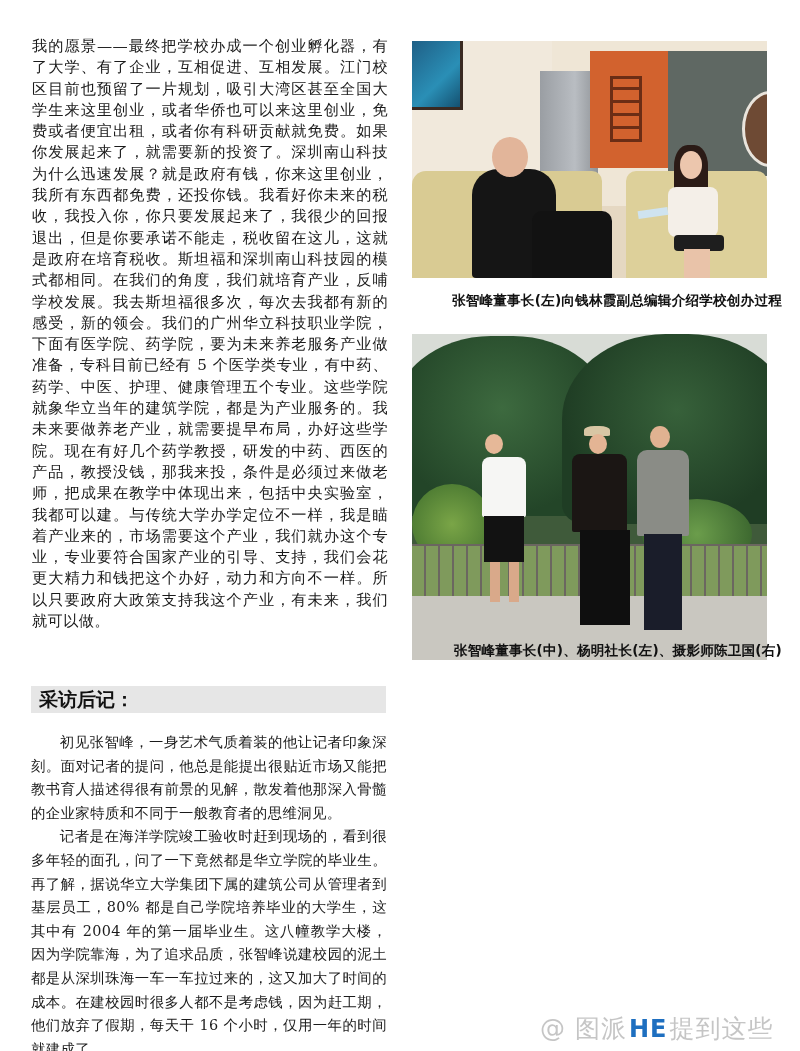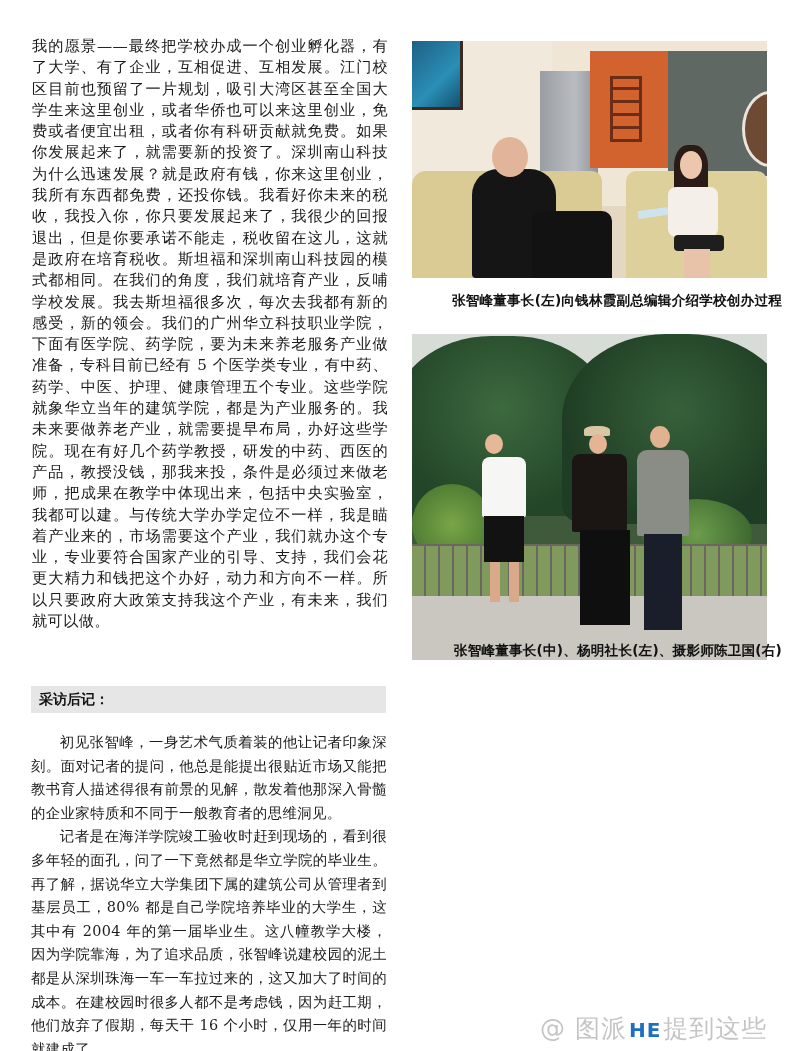--- a/index.html
+++ b/index.html
@@ -10,21 +10,21 @@
   .col { position: absolute; }
   .para {
     font-size: 15.2px; line-height: 21.3px; text-align: justify; margin: 0;
     letter-spacing: 0.4px;
   }
   .indent { text-indent: 2em; }
   #left-top { left: 32px; top: 36px; width: 356px; }
   #afterword-heading {
     position: absolute; left: 31px; top: 686px; width: 355px; height: 27px;
     background: #e6e6e6; font-family: "DejaVu Sans", "Liberation Sans", sans-serif;
-    font-size: 14px; font-weight: bold; line-height: 27px; padding-left: 8px; box-sizing: border-box;
+    font-size: 19px; font-weight: bold; line-height: 27px; padding-left: 8px; box-sizing: border-box;
     color: #111;
   }
   #left-bottom { left: 31px; top: 731px; width: 356px; }
   #right-bottom { left: 412px; top: 731px; width: 356px; }
   .para.small { font-size: 14.4px; line-height: 23.6px; }
 
   .photo { position: absolute; overflow: hidden; }
   #photo-interview { left: 412px; top: 41px; width: 355px; height: 237px; background: #efe6d6; }
   #photo-garden { left: 412px; top: 334px; width: 355px; height: 326px; background: #3f5a3a; }
   .caption {
@@ -33,21 +33,21 @@
   }
   #caption-1 { left: 412px; top: 290px; width: 370px; }
   #caption-2 { left: 412px; top: 640px; width: 370px; }
 
   
   .abs { position: absolute; }
   .watermark {
     position: absolute; left: 540px; top: 1012px; font-family: "DejaVu Sans", "Liberation Sans", sans-serif;
     font-size: 25px; color: rgba(150,150,150,0.55); letter-spacing: 1px; white-space: nowrap;
   }
-  .watermark .logo { color: #1e6fc0; font-weight: bold; font-size: 20px; margin: 0 2px; }
+  .watermark .logo { color: #1e6fc0; font-weight: bold; font-size: 24px; margin: 0 2px; }
 </style>
 </head>
 <body>
 
 <div class="col" id="left-top">
   <p class="para">我的愿景——最终把学校办成一个创业孵化器，有了大学、有了企业，互相促进、互相发展。江门校区目前也预留了一片规划，吸引大湾区甚至全国大学生来这里创业，或者华侨也可以来这里创业，免费或者便宜出租，或者你有科研贡献就免费。如果你发展起来了，就需要新的投资了。深圳南山科技为什么迅速发展？就是政府有钱，你来这里创业，我所有东西都免费，还投你钱。我看好你未来的税收，我投入你，你只要发展起来了，我很少的回报退出，但是你要承诺不能走，税收留在这儿，这就是政府在培育税收。斯坦福和深圳南山科技园的模式都相同。在我们的角度，我们就培育产业，反哺学校发展。我去斯坦福很多次，每次去我都有新的感受，新的领会。我们的广州华立科技职业学院，下面有医学院、药学院，要为未来养老服务产业做准备，专科目前已经有 5 个医学类专业，有中药、药学、中医、护理、健康管理五个专业。这些学院就象华立当年的建筑学院，都是为产业服务的。我未来要做养老产业，就需要提早布局，办好这些学院。现在有好几个药学教授，研发的中药、西医的产品，教授没钱，那我来投，条件是必须过来做老师，把成果在教学中体现出来，包括中央实验室，我都可以建。与传统大学办学定位不一样，我是瞄着产业来的，市场需要这个产业，我们就办这个专业，专业要符合国家产业的引导、支持，我们会花更大精力和钱把这个办好，动力和方向不一样。所以只要政府大政策支持我这个产业，有未来，我们就可以做。</p>
 </div>
 
 <div id="afterword-heading">采访后记：</div>
 

